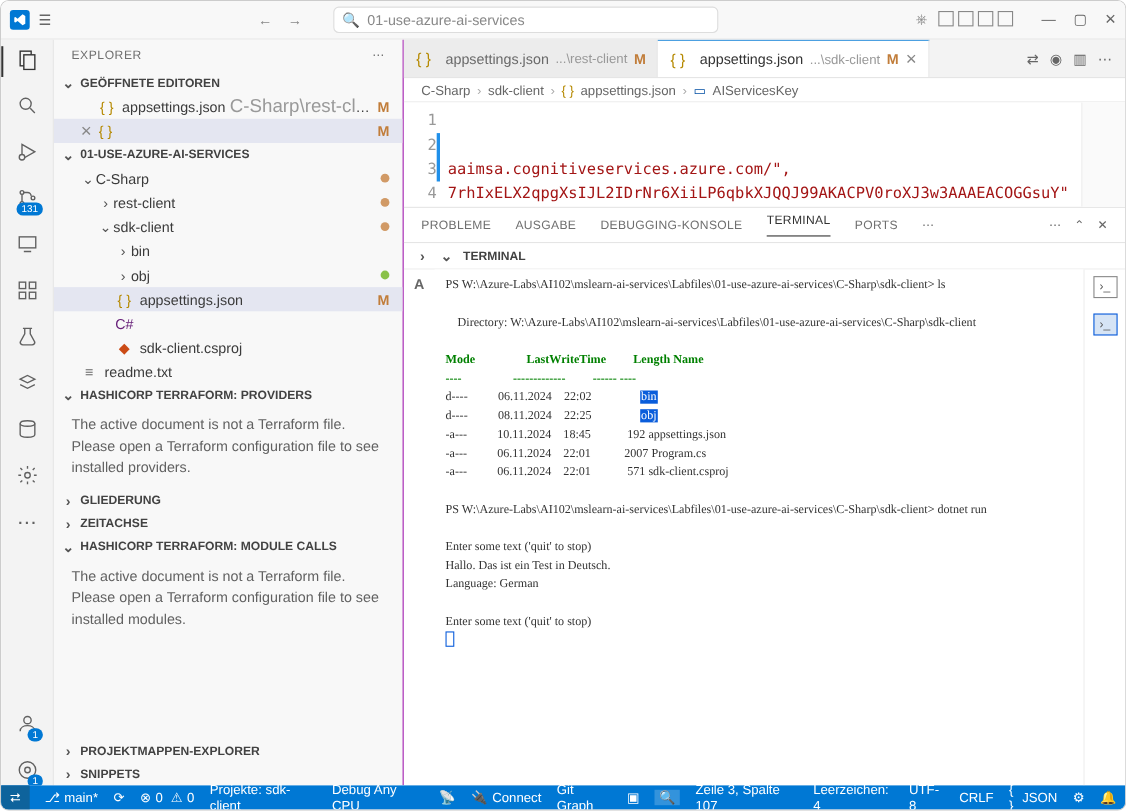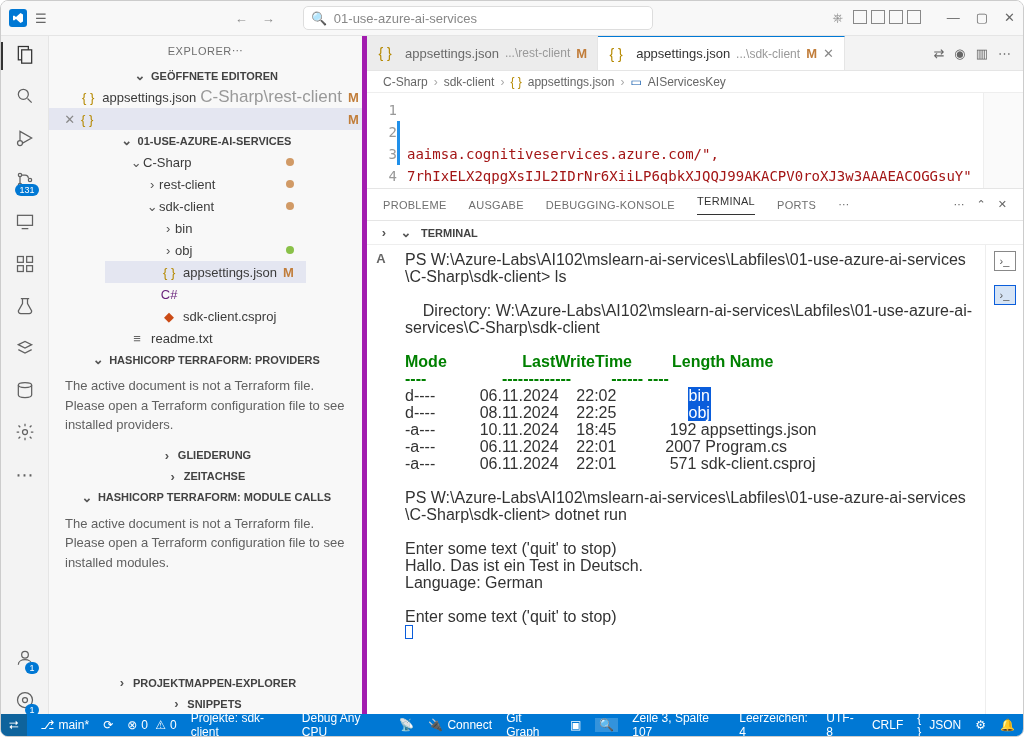--- a/index.html
+++ b/index.html
@@ -22,21 +22,21 @@
 
 
 .activitybar { width: 48px; background: #f3f3f3; border-right: 1px solid #e5e5e5; display: flex; flex-direction: column; align-items: center; padding-top: 8px; gap: 18px; }
 .activitybar .icon { width: 24px; height: 24px; color: #616161; display:flex; align-items:flex-start; justify-content:center; font-size:18px; cursor:pointer; position:relative;}
 .activitybar .icon.active { color: #333; }
 .activitybar .icon.active::before { content:""; position:absolute; left:-12px; top:-2px; width:2px; height:28px; background:#333; }
 .badge { position:absolute; bottom:-2px; right:-2px; background:#0078d4; color:#fff; border-radius:8px; font-size:9px; padding:0 4px; line-height:12px;}
 .activitybar .spacer { flex:1; }
 
 
-.sidebar { width: 318px; background: #f8f8f8; border-right: 5px solid #a21caf; display:flex; flex-direction:column; overflow:hidden;align-items:center;}
+.sidebar { width: 318px; background: #f8f8f8; border-right: 1px solid #a21caf; display:flex; flex-direction:column; overflow:hidden;}
 .sidebar-header { display:flex; align-items:center; justify-content:space-between; padding: 8px 16px; font-size: 11px; color:#6f6f6f; letter-spacing: 0.5px;}
 .section-header { display:flex; align-items:center; gap:4px; padding: 3px 6px; font-size:11px; font-weight:700; color:#424242; cursor:pointer;}
 .chev { font-size:13px; color:#555; display:inline-block; width:14px; text-align:center;}
 .tree { padding-left: 0; }
 .tree-row { display:flex; align-items:center; height:22px; padding-right:12px; cursor:pointer; font-size:13px; color:#3b3b3b; position:relative;}
 .tree-row.active { background:#e4e6f1; }
 .tree-row .indent1 { width:24px; } .tree-row .indent2 { width:40px; } .tree-row .indent3 { width:56px; }
 .file-icon { width:16px; height:16px; margin-right:6px; display:inline-flex; align-items:center; justify-content:center;}
 .json-icon { color:#b58900; }
 .cs-icon { color:#68217a; }
@@ -71,21 +71,21 @@
 
 
 .panel { flex:1; display:flex; flex-direction:column; border-top:1px solid #e5e5e5; min-height:0;}
 .panel-tabs { height:32px; display:flex; align-items:center; gap:22px; padding:0 16px; font-size:11px; color:#6f6f6f; border-bottom:1px solid #e5e5e5;}
 .panel-tabs .ptab { cursor:pointer; letter-spacing:0.3px;}
 .panel-tabs .ptab.active { color:#333; border-bottom:1px solid #333; padding-bottom:7px;}
 .panel-tabs .right { margin-left:auto; display:flex; gap:12px; color:#666;}
 .panel-sub { height:24px; display:flex; align-items:center; gap:8px; padding:0 10px; font-size:11px; font-weight:700; color:#424242; border-bottom:1px solid #eee;}
 .terminal-wrap { flex:1; display:flex; min-height:0;}
 .term-left { width:28px; display:flex; flex-direction:column; align-items:center; padding-top:6px; color:#666;}
-.terminal { flex:1; padding:6px 10px; font-family: Liberation Sans, sans-serif; font-size:16px; line-height:17px; color:#d4d4d4; overflow:auto; color:#ccc; background:#fff;}
+.terminal { flex:1; padding:6px 10px; font-family: Liberation Serif, serif; font-size:11px; line-height:17px; color:#d4d4d4; overflow:auto; color:#ccc; background:#fff;}
 .terminal pre { color:#333; font-family:inherit; white-space:pre-wrap; word-break:break-all;}
 .term-green { color:#008000; font-weight:600;}
 .term-sel { background:#0a5ddb; color:#fff; padding:0 1px;}
 .term-cursor { display:inline-block; width:8px; height:14px; border:1px solid #0a5ddb; }
 .term-right { width:38px; border-left:1px solid #eee; display:flex; flex-direction:column; align-items:center; padding-top:6px; gap:14px; color:#555; position:relative;}
 .term-right .box { width:22px; height:20px; border:1px solid #888; display:flex; align-items:center; justify-content:center; font-size:11px;}
 .term-right .box.active { background:#d6e4f5; border-color:#0a5ddb;}
 
 
 .statusbar { height:22px; background:#0078d4; color:#fff; display:flex; align-items:center; font-size:12px; padding:0 8px; gap:14px;}

